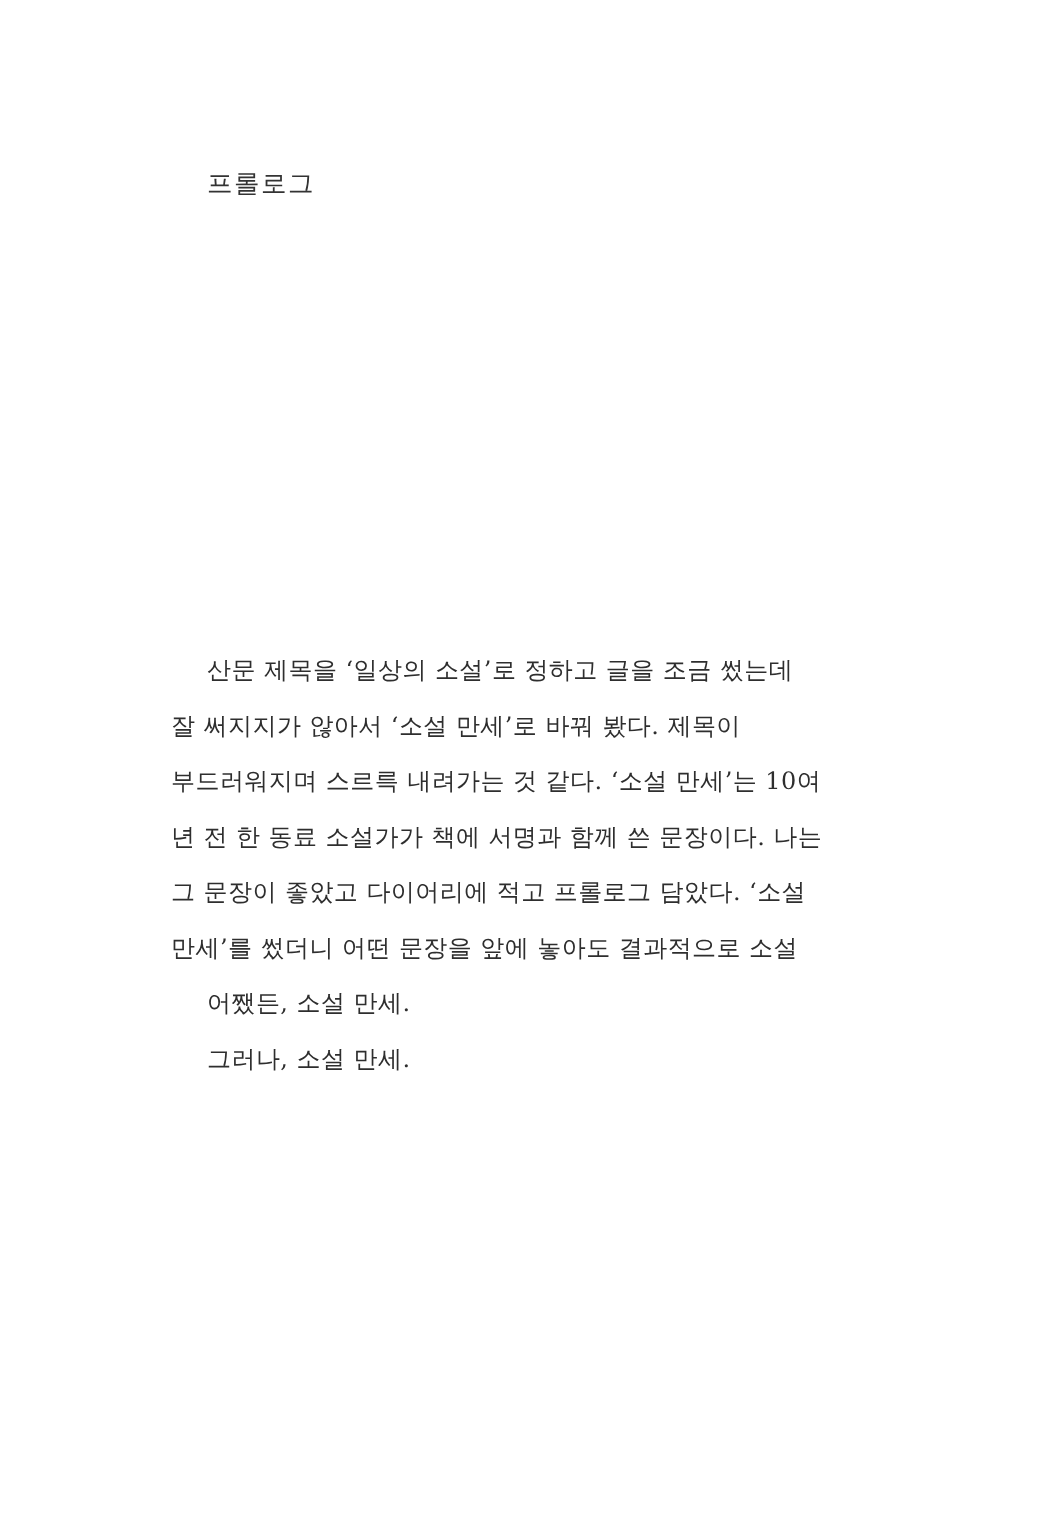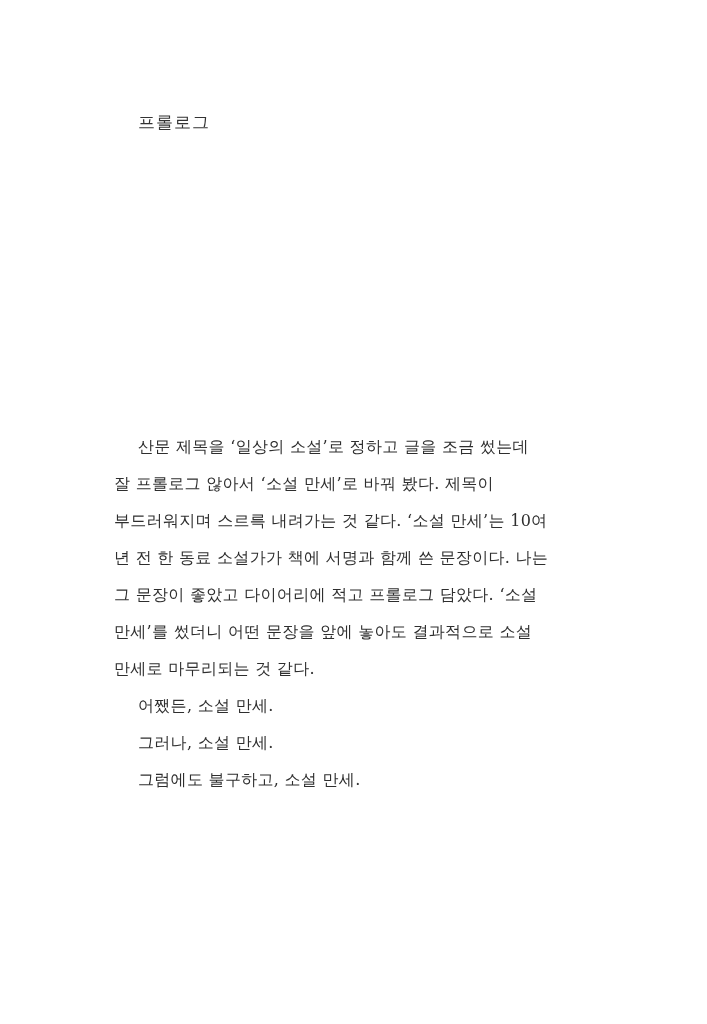--- a/index.html
+++ b/index.html
@@ -62,29 +62,27 @@
 </style>
 </head>
 <body>
 
 <div class="page">
 
   <div class="running-header">프롤로그</div>
 
   <div class="body-text">
     <div class="line indent">산문 제목을 ‘일상의 소설’로 정하고 글을 조금 썼는데</div>
-    <div class="line">잘 프롤로그 않아서 ‘소설 만세’로 바꿔 봤다. 제목이</div>
+    <div class="line">잘 써지지가 않아서 ‘소설 만세’로 바꿔 봤다. 제목이</div>
     <div class="line">부드러워지며 스르륵 내려가는 것 같다. ‘소설 만세’는 10여</div>
     <div class="line">년 전 한 동료 소설가가 책에 서명과 함께 쓴 문장이다. 나는</div>
     <div class="line">그 문장이 좋았고 다이어리에 적고 프롤로그 담았다. ‘소설</div>
     <div class="line">만세’를 썼더니 어떤 문장을 앞에 놓아도 결과적으로 소설</div>
-    <div class="line">만세로 마무리되는 것 같다.</div>
     <div class="line indent">어쨌든, 소설 만세.</div>
     <div class="line indent">그러나, 소설 만세.</div>
-    <div class="line indent">그럼에도 불구하고, 소설 만세.</div>
   </div>
 
   <div class="folio">
     <span class="bracket">(</span>
     <span class="num">9</span>
     <span class="bracket">)</span>
   </div>
 
 </div>
 

